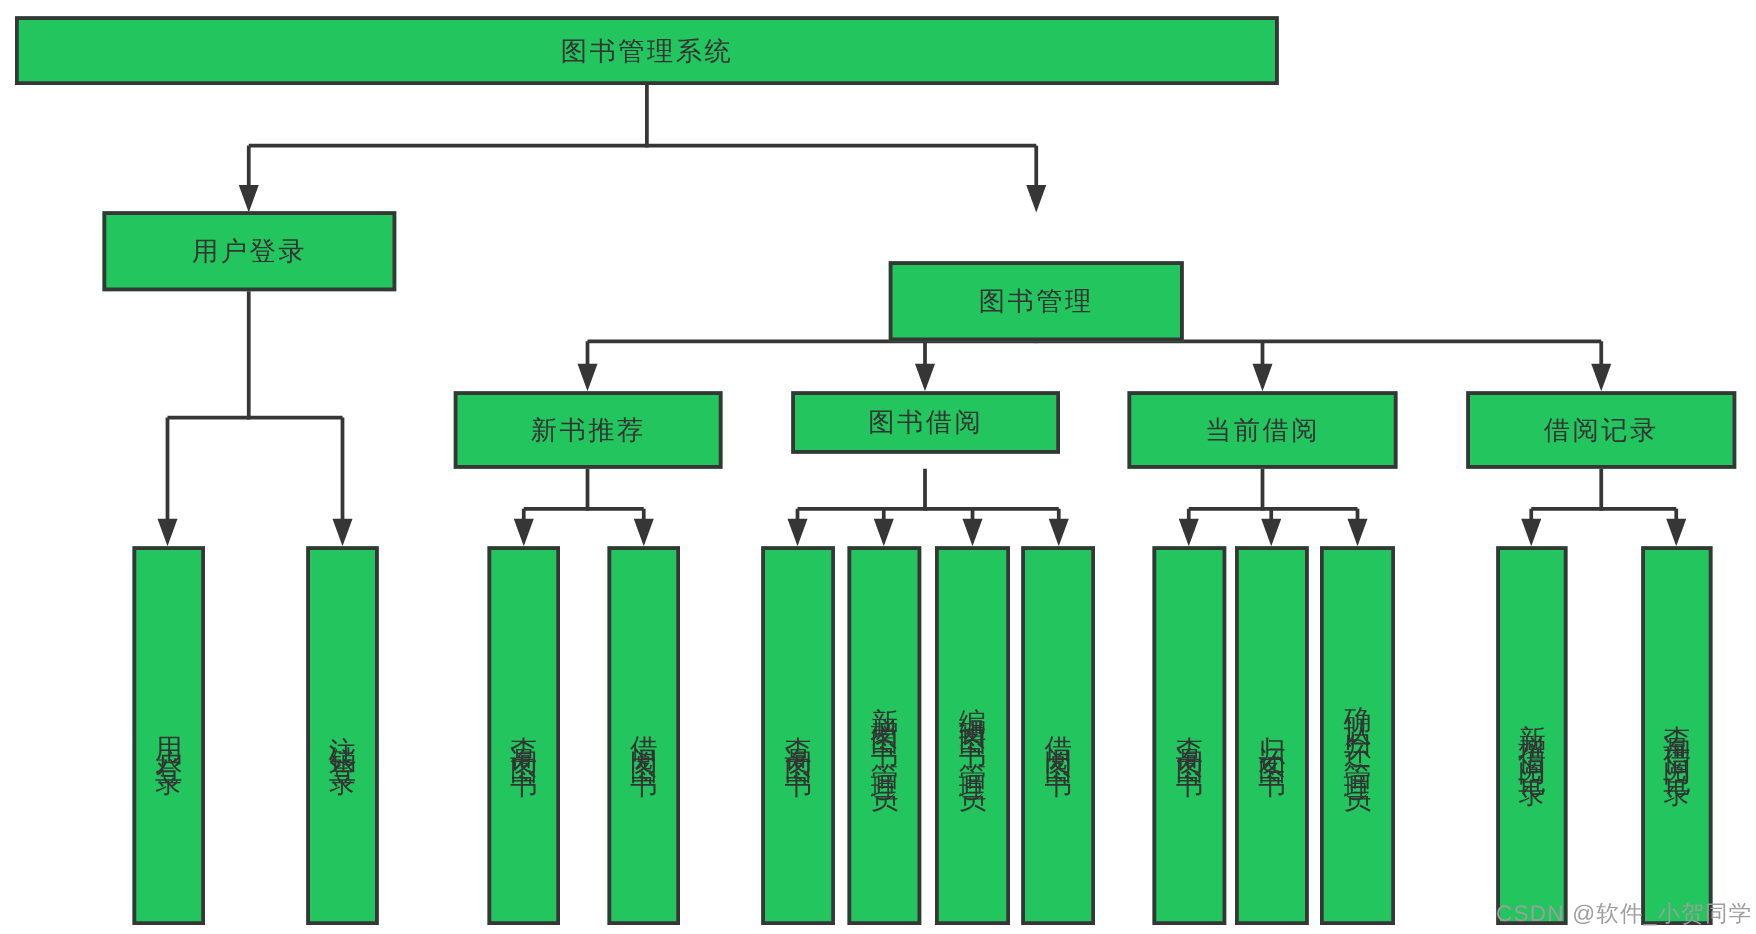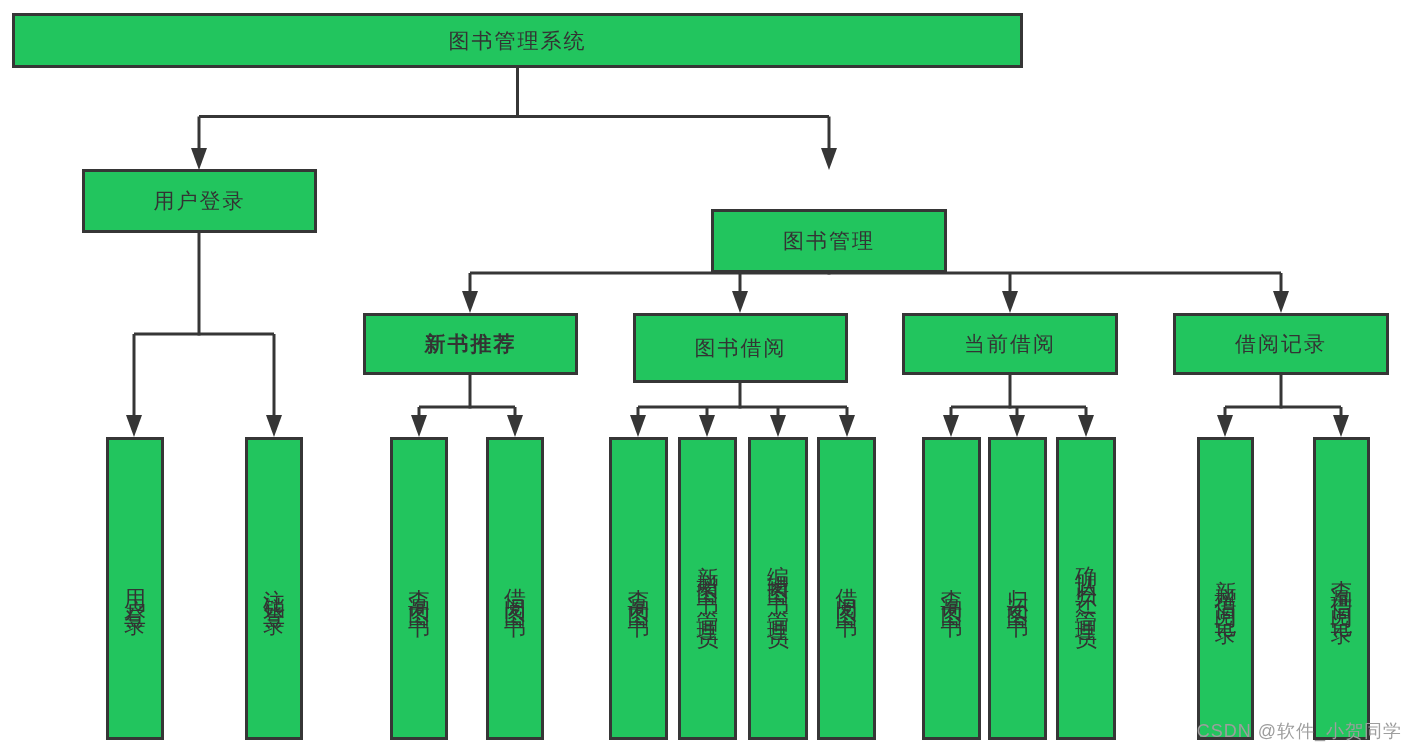--- a/index.html
+++ b/index.html
@@ -134,24 +134,24 @@
     <span>图书管理系统</span>
   </div>
 
   <div class="box" style="left:82px; top:169px; width:235px; height:64px;">
     <span>用户登录</span>
   </div>
   <div class="box" style="left:711px; top:169px; width:236px; height:64px;margin-top:40px;">
     <span>图书管理</span>
   </div>
 
-  <div class="box" style="left:363px; top:313px; width:215px; height:62px;font-weight:bold;">
+  <div class="box" style="left:363px; top:313px; width:215px; height:62px;">
     <span>新书推荐</span>
   </div>
-  <div class="box" style="left:633px; top:313px; width:215px; height:70px;">
+  <div class="box" style="left:633px; top:313px; width:215px; height:50px;">
     <span>图书借阅</span>
   </div>
   <div class="box" style="left:902px; top:313px; width:216px; height:62px;text-align:center;">
     <span>当前借阅</span>
   </div>
   <div class="box" style="left:1173px; top:313px; width:216px; height:62px;">
     <span>借阅记录</span>
   </div>
 
   <div class="box vertical" style="left:106px; top:437px; width:58px; height:303px;">

